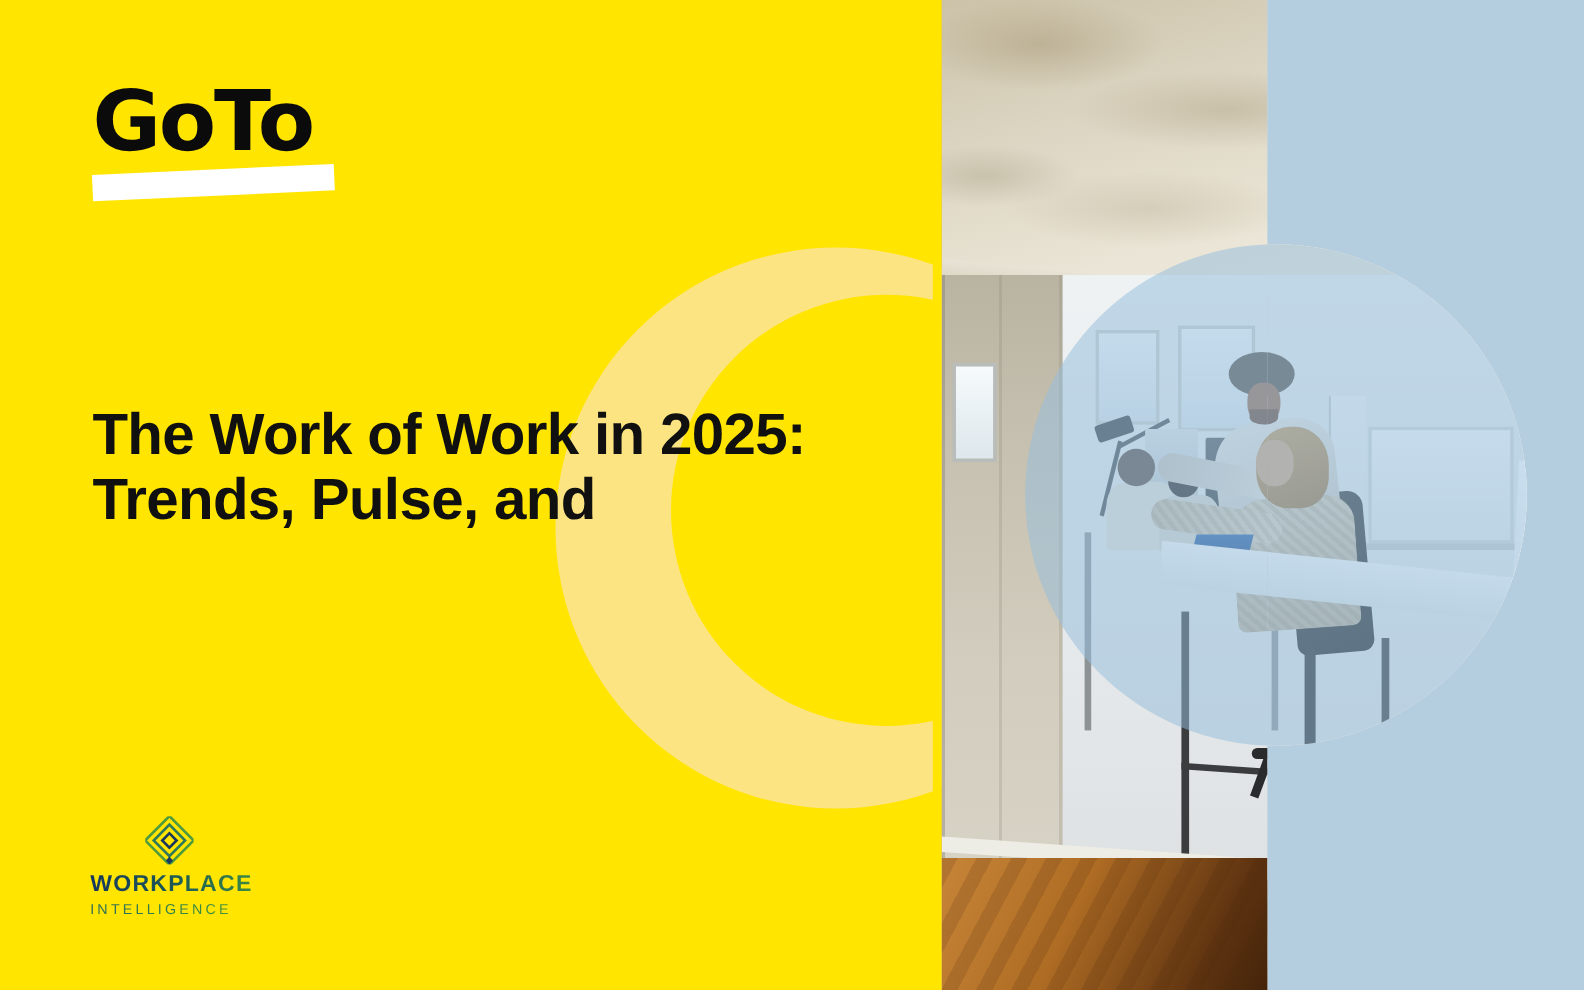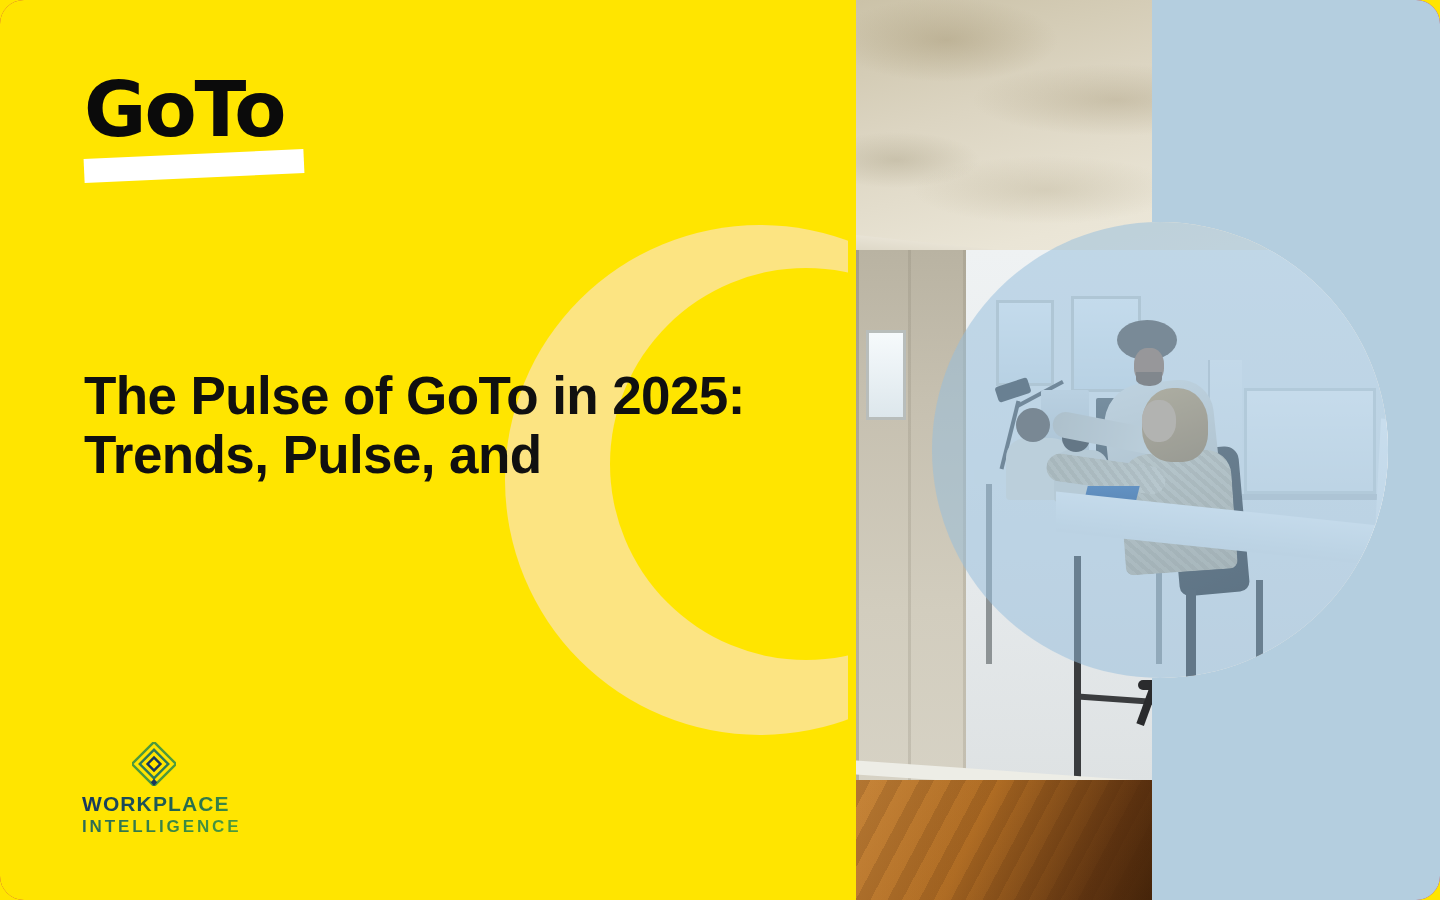--- a/index.html
+++ b/index.html
@@ -6,21 +6,20 @@
   html, body { width:1440px; height:900px; overflow:hidden; }
   body {
     font-family:"Liberation Sans", sans-serif;
     background:#FFE500;
   }
   .cover {
     position:relative;
     width:1440px; height:900px;
     overflow:hidden;
     background:#be185d;
-    border-radius:24px;
   }
 
   
   .yellow-panel {
     position:absolute; left:0; top:0;
     width:856px; height:900px;
     background:#FFE500;
     overflow:hidden;
     z-index:1;
   }
@@ -96,22 +95,22 @@
     letter-spacing:1.1px;
     line-height:24px;
     color:#1D3A5C;
     display:block;
     background:linear-gradient(90deg,#17375E 0%,#1F5E54 45%,#3C8A43 78%,#4E9A3C 100%);
     -webkit-background-clip:text;
     background-clip:text;
     -webkit-text-fill-color:transparent;
   }
   .wi-word2 {
-    font-size:17px;
-    font-weight:700;
+    font-size:13px;
+    font-weight:400;
     letter-spacing:2.9px;
     line-height:22px;
     color:#3E8A46;
     display:block;
     background:linear-gradient(90deg,#2C6A57 0%,#3C8A43 55%,#57A43A 100%);
     -webkit-background-clip:text;
     background-clip:text;
     -webkit-text-fill-color:transparent;
   }
 
@@ -287,21 +286,21 @@
     <div class="ring-outer"></div>
     <div class="ring-inner"></div>
   </div>
 
   <div class="goto-logo">
     <span class="goto-word">GoTo</span>
     <div class="goto-bar"></div>
   </div>
 
   <h1 class="headline">
-    <span class="line">The Pulse of GoTo in 2025:</span>
+    <span class="line">The Work of Work in 2025:</span>
     <span class="line">Trends, Pulse, and</span>
   </h1>
 
   <div class="wi-logo">
     <svg class="wi-mark" viewBox="0 0 48 48">
       <g transform="rotate(45 24 24)">
         <rect x="7" y="7" width="34" height="34" fill="none" stroke="#4E9A3C" stroke-width="2.6"></rect>
         <rect x="13" y="13" width="22" height="22" fill="none" stroke="#2F7A58" stroke-width="2.6"></rect>
         <rect x="19" y="19" width="10" height="10" fill="none" stroke="#17375E" stroke-width="2.6"></rect>
       </g>

